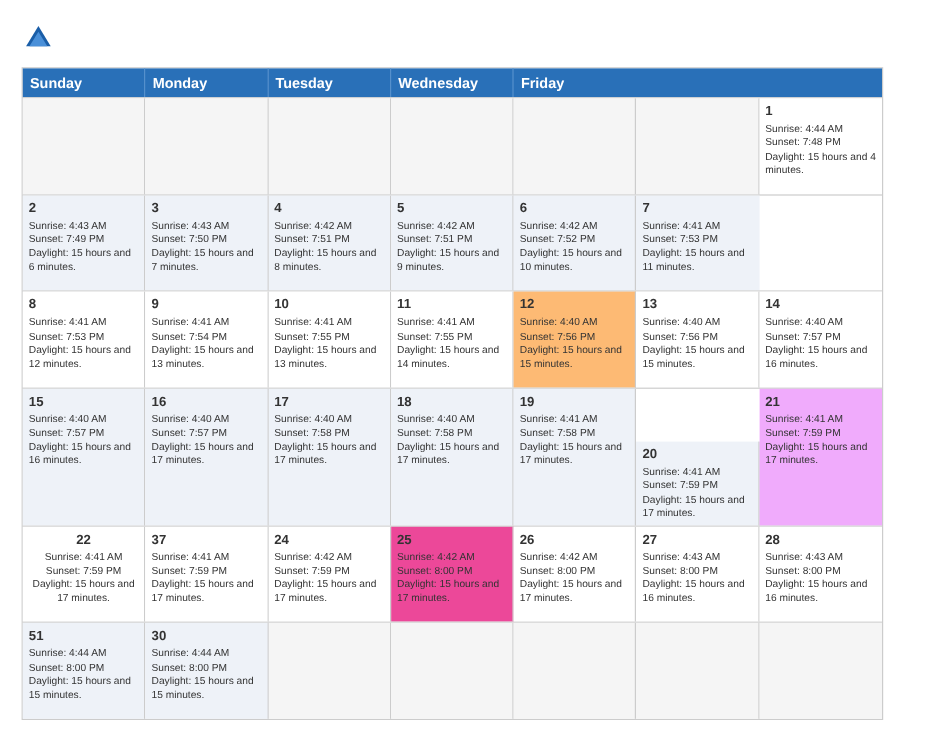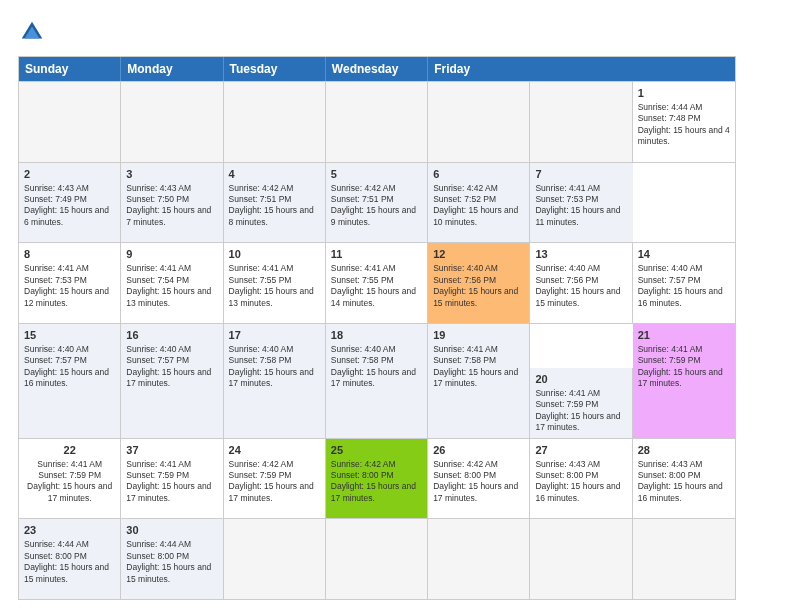--- a/index.html
+++ b/index.html
@@ -172,27 +172,27 @@
           <div class="cal-cell" style="background: rgb(238, 242, 248);"><span class="day-num">17</span>Sunrise: 4:40 AM<br>Sunset: 7:58 PM<br>Daylight: 15 hours and 17 minutes.</div>
           <div class="cal-cell" style="background: rgb(238, 242, 248);"><span class="day-num">18</span>Sunrise: 4:40 AM<br>Sunset: 7:58 PM<br>Daylight: 15 hours and 17 minutes.</div>
           <div class="cal-cell" style="background: rgb(238, 242, 248);"><span class="day-num">19</span>Sunrise: 4:41 AM<br>Sunset: 7:58 PM<br>Daylight: 15 hours and 17 minutes.</div>
           <div class="cal-cell" style="background: rgb(238, 242, 248); margin-top: 44px;"><span class="day-num">20</span>Sunrise: 4:41 AM<br>Sunset: 7:59 PM<br>Daylight: 15 hours and 17 minutes.</div>
           <div class="cal-cell" style="background: #f0abfc;"><span class="day-num">21</span>Sunrise: 4:41 AM<br>Sunset: 7:59 PM<br>Daylight: 15 hours and 17 minutes.</div>
         </div>
         <div class="cal-week">
           <div class="cal-cell" style="background: rgb(255, 255, 255); text-align: center;"><span class="day-num">22</span>Sunrise: 4:41 AM<br>Sunset: 7:59 PM<br>Daylight: 15 hours and 17 minutes.</div>
           <div class="cal-cell" style="background: rgb(255, 255, 255);"><span class="day-num">37</span>Sunrise: 4:41 AM<br>Sunset: 7:59 PM<br>Daylight: 15 hours and 17 minutes.</div>
           <div class="cal-cell" style="background: rgb(255, 255, 255);"><span class="day-num">24</span>Sunrise: 4:42 AM<br>Sunset: 7:59 PM<br>Daylight: 15 hours and 17 minutes.</div>
-          <div class="cal-cell" style="background: #84cc16;"><span class="day-num">25</span>Sunrise: 4:42 AM<br>Sunset: 8:00 PM<br>Daylight: 15 hours and 17 minutes.</div>
+          <div class="cal-cell" style="background: #ec4899;"><span class="day-num">25</span>Sunrise: 4:42 AM<br>Sunset: 8:00 PM<br>Daylight: 15 hours and 17 minutes.</div>
           <div class="cal-cell" style="background: rgb(255, 255, 255);"><span class="day-num">26</span>Sunrise: 4:42 AM<br>Sunset: 8:00 PM<br>Daylight: 15 hours and 17 minutes.</div>
           <div class="cal-cell" style="background: rgb(255, 255, 255);"><span class="day-num">27</span>Sunrise: 4:43 AM<br>Sunset: 8:00 PM<br>Daylight: 15 hours and 16 minutes.</div>
           <div class="cal-cell" style="background: rgb(255, 255, 255);"><span class="day-num">28</span>Sunrise: 4:43 AM<br>Sunset: 8:00 PM<br>Daylight: 15 hours and 16 minutes.</div>
         </div>
         <div class="cal-week">
-          <div class="cal-cell" style="background: rgb(238, 242, 248);"><span class="day-num">23</span>Sunrise: 4:44 AM<br>Sunset: 8:00 PM<br>Daylight: 15 hours and 15 minutes.</div>
+          <div class="cal-cell" style="background: rgb(238, 242, 248);"><span class="day-num">51</span>Sunrise: 4:44 AM<br>Sunset: 8:00 PM<br>Daylight: 15 hours and 15 minutes.</div>
           <div class="cal-cell" style="background: rgb(238, 242, 248);"><span class="day-num">30</span>Sunrise: 4:44 AM<br>Sunset: 8:00 PM<br>Daylight: 15 hours and 15 minutes.</div>
           <div class="cal-cell empty"></div>
           <div class="cal-cell empty"></div>
           <div class="cal-cell empty"></div>
           <div class="cal-cell empty"></div>
           <div class="cal-cell empty"></div>
         </div>
       </div>
   </div>
 </div>

